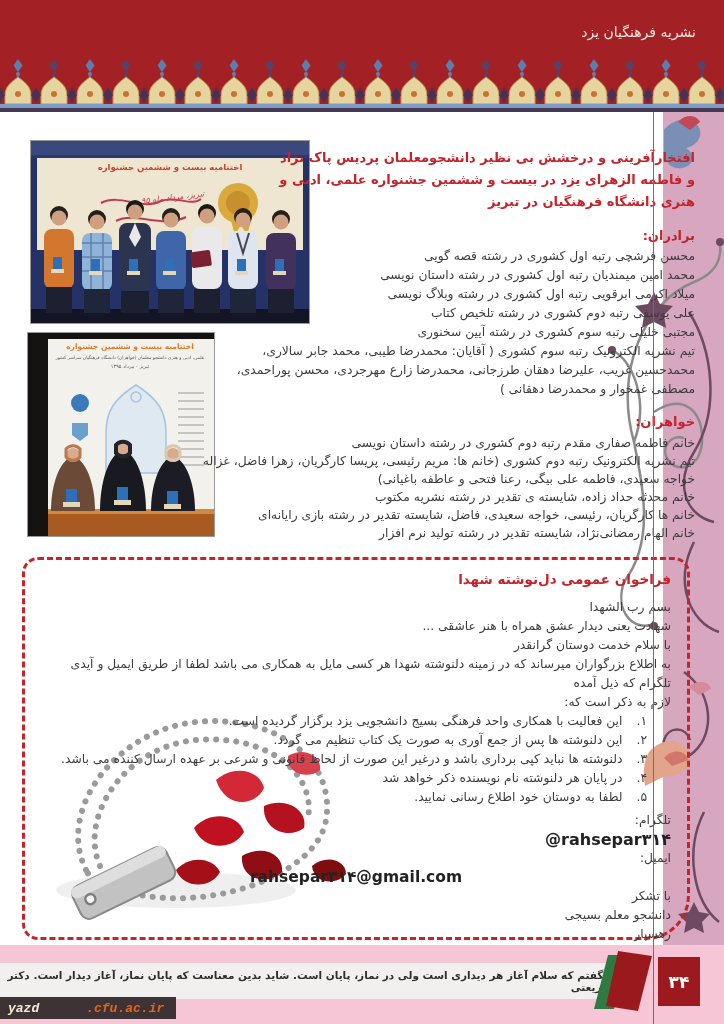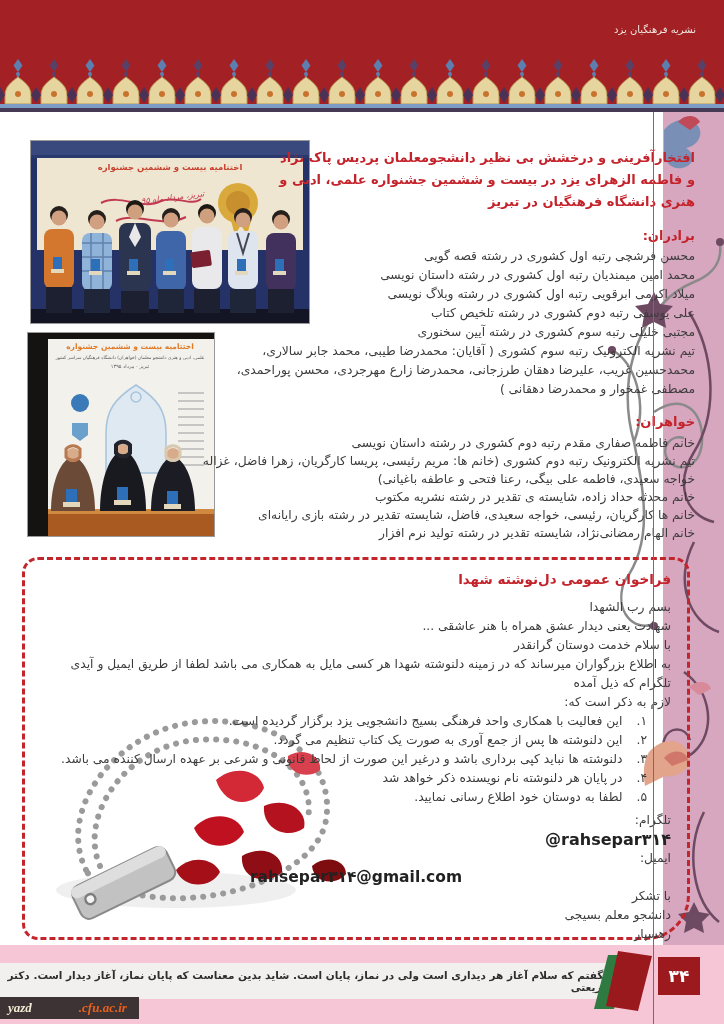--- a/index.html
+++ b/index.html
@@ -3,21 +3,21 @@
 <meta charset="utf-8">
 <style>
   html,body{margin:0;padding:0;background:#777;}
   .page{
     position:relative;width:724px;height:1024px;margin:0 auto;
     background:#ffffff;overflow:hidden;
     font-family:"DejaVu Sans",sans-serif;color:#3a3a3a;
   }
   
   .banner{position:absolute;left:0;top:0;width:724px;height:112px;background:#a32024;}
-  .masthead{position:absolute;right:28px;top:24px;color:#f2e7de;font-size:10px;direction:rtl;}
+  .masthead{position:absolute;right:28px;top:24px;color:#f2e7de;font-size:14px;direction:rtl;}
   .ornament{position:absolute;left:0;bottom:0;}
   
   .strip{position:absolute;left:663px;top:112px;width:61px;height:833px;background:#d7a6bf;}
   .strip-footer{position:absolute;left:663px;top:945px;width:61px;height:79px;background:#eeb9cd;}
   .swirls{position:absolute;left:-69px;top:0;}
   .divider-v{position:absolute;left:653px;top:112px;width:1px;height:912px;background:#6f6f6f;z-index:5;}
   
   .photo{position:absolute;border:1px solid #9a9a9a;overflow:hidden;background:#203;}
   .photo1{left:30px;top:140px;width:278px;height:182px;}
   .photo2{left:27px;top:332px;width:186px;height:203px;}
@@ -53,26 +53,26 @@
   .contact{margin-top:4px;}
   .handle{direction:ltr;text-align:right;font-weight:bold;font-size:16px;color:#222;}
   .email{direction:ltr;text-align:center;font-weight:bold;font-size:15.5px;color:#222;}
   .dogtag{position:absolute;left:26px;top:660px;z-index:1;}
   
   .footer{position:absolute;left:0;top:945px;width:724px;height:79px;background:#f7c6d6;}
   .quote-bar{position:absolute;left:0;top:18px;width:638px;height:36px;background:#f1f0ee;
     display:flex;align-items:center;justify-content:center;}
   .quote{direction:rtl;font-size:10.5px;font-weight:bold;color:#2e2e2e;}
   .ribbon{position:absolute;left:594px;top:6px;}
-  .page-badge{position:absolute;left:658px;top:12px;width:42px;height:38px;background:#9c1a1e;
+  .page-badge{position:absolute;left:658px;top:12px;width:42px;height:49px;background:#9c1a1e;
     color:#fff;display:flex;align-items:center;justify-content:center;
     font-size:17px;font-weight:bold;}
   .site-badge{position:absolute;left:0;top:52px;height:22px;background:#3d3335;
     display:flex;align-items:center;padding:0 12px 0 8px;
-    font-family:Liberation Serif, serif;font-style:italic;font-weight:bold;font-size:13px;}
+    font-family:Liberation Mono, monospace;font-style:italic;font-weight:bold;font-size:13px;}
   .site-badge .u1{color:#f3ecd4;}
   .site-badge .u2{color:#e8611c;padding-left:47px;}
 </style>
 </head>
 <body>
 
 <div class="page">
 
   <header class="banner">
     <div class="masthead">نشریه فرهنگیان یزد</div>

